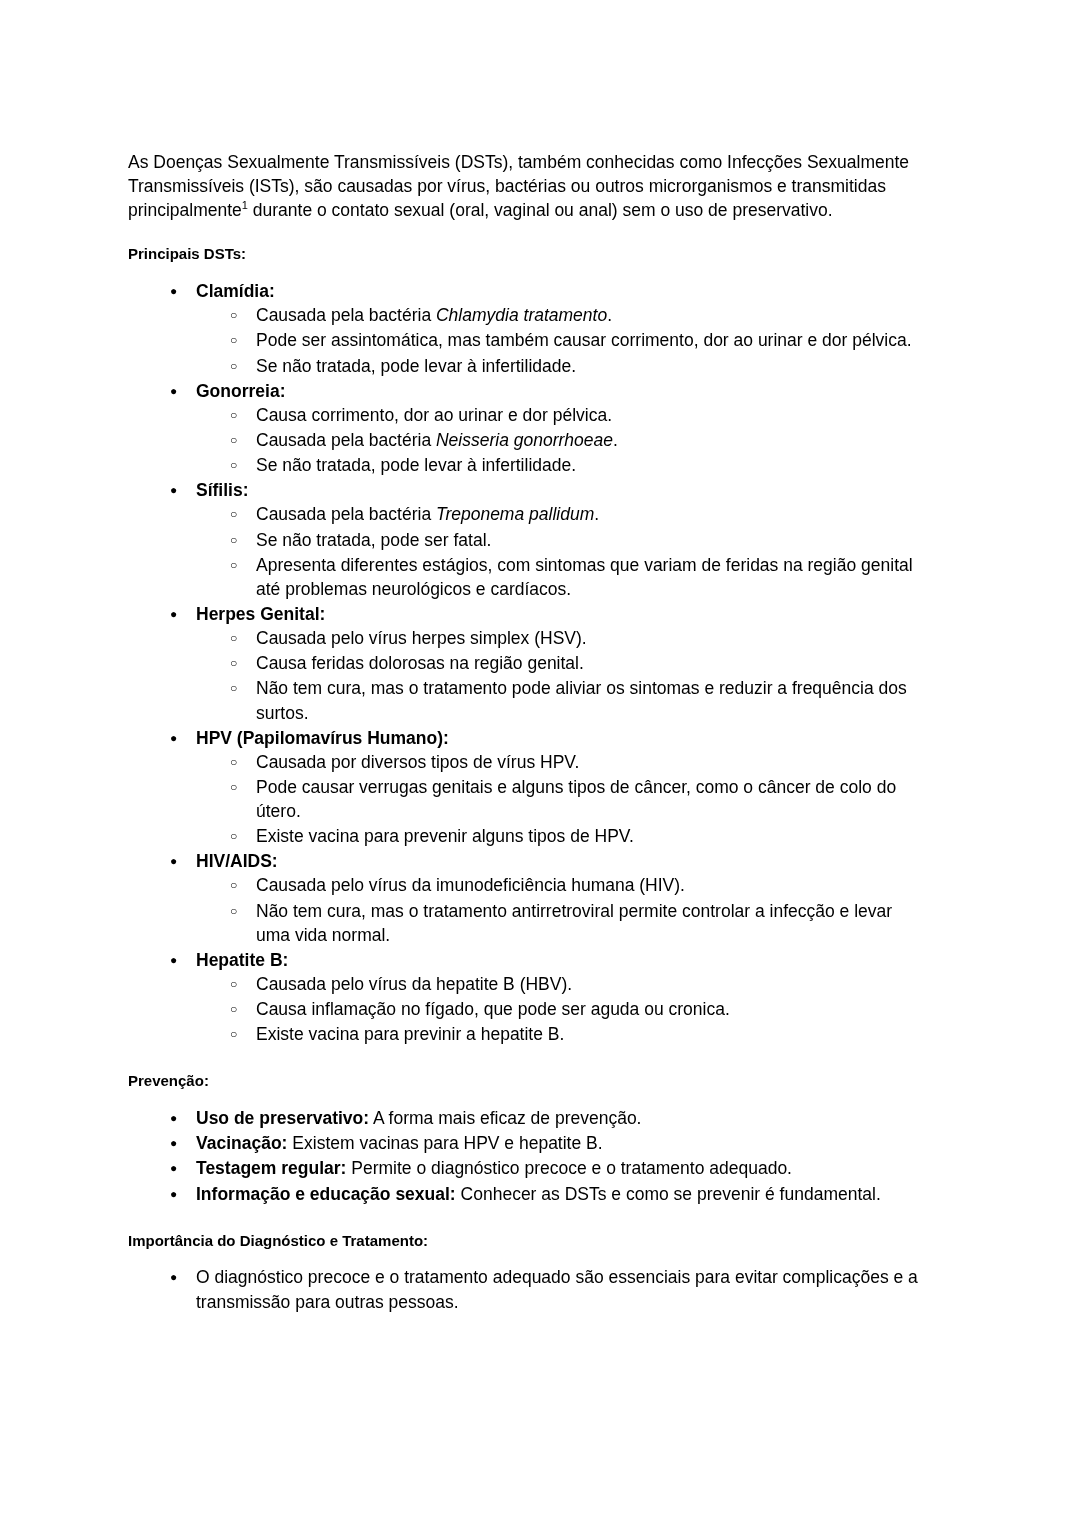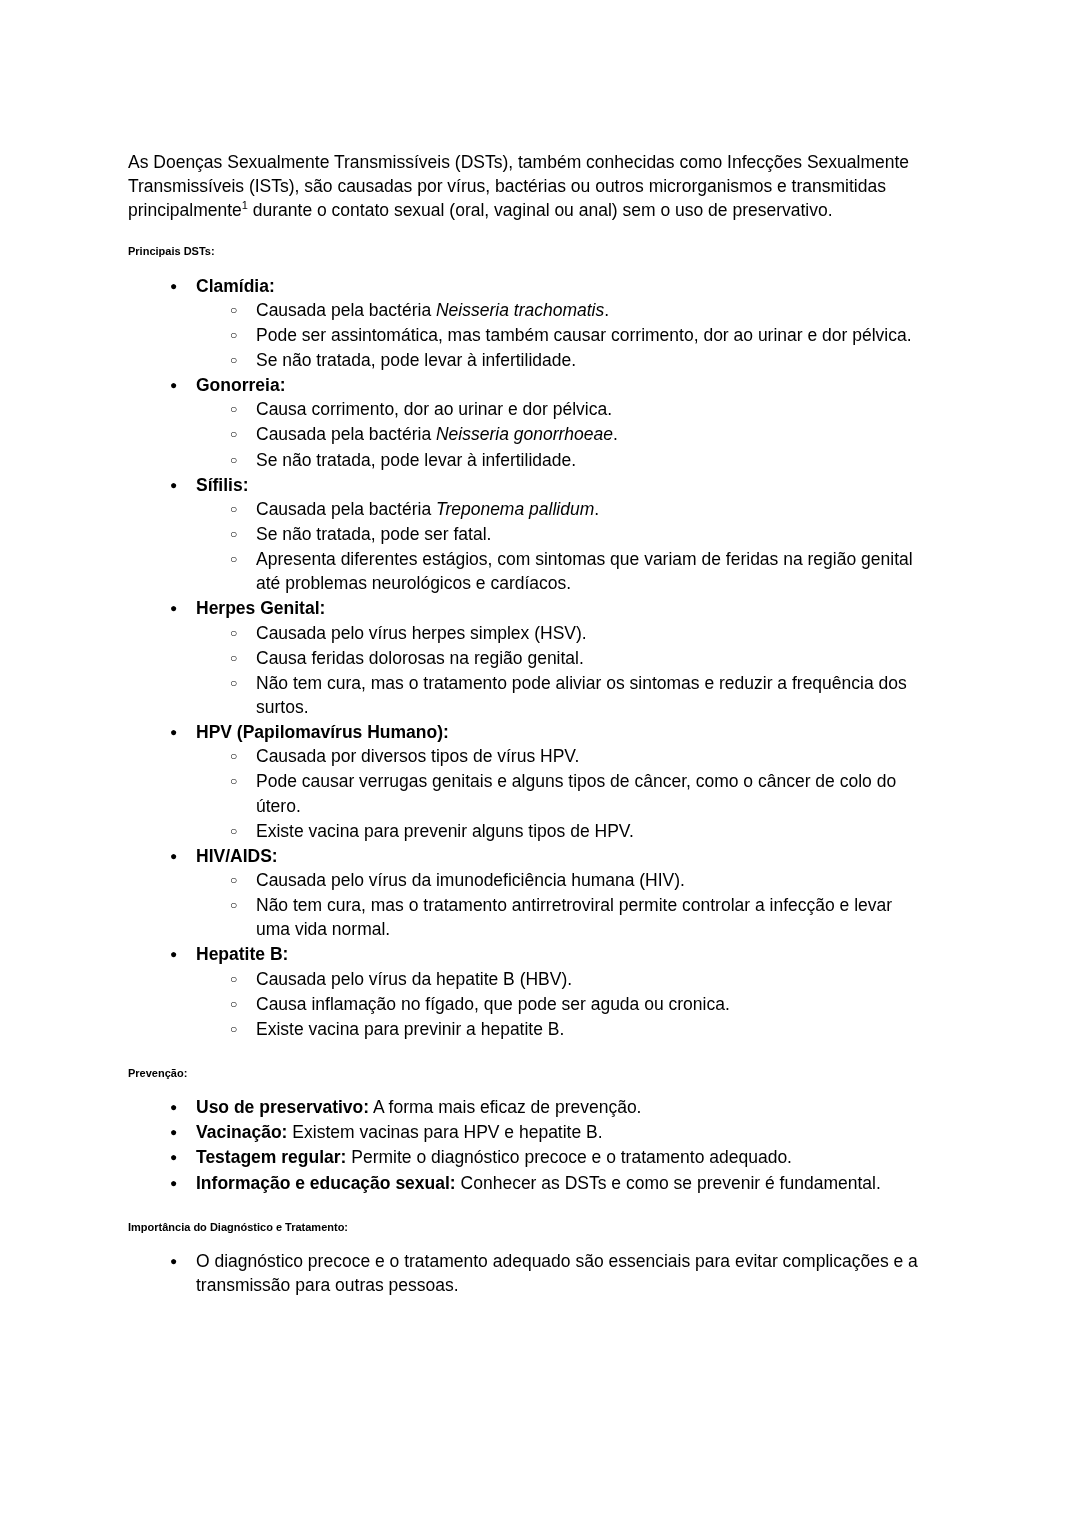--- a/index.html
+++ b/index.html
@@ -28,21 +28,21 @@
   p.para {
     margin: 0 0 22px 0;
     text-align: left;
   }
   .sup {
     font-size: 11px;
     vertical-align: super;
     line-height: 0;
   }
   h2.section {
-    font-size: 11px;
+    font-size: 15px;
     font-weight: bold;
     margin: 0 0 14px 0;
   }
   ul.lvl1 {
     list-style: none;
     margin: 0 0 0 0;
     padding: 0 0 0 40px;
   }
   ul.lvl1 > li.item {
     position: relative;
@@ -85,21 +85,21 @@
 
 <div class="page">
   <div class="doc">
 
     <p class="para"><span>As Doenças Sexualmente Transmissíveis (DSTs), também conhecidas como Infecções Sexualmente Transmissíveis (ISTs), são causadas por vírus, bactérias ou outros microrganismos e transmitidas principalmente</span><span class="sup">1</span><span> </span><span>durante o contato sexual (oral, vaginal ou anal) sem o uso de preservativo.</span></p>
 
     <h2 class="section">Principais DSTs:</h2>
 
     <ul class="lvl1" id="dst-list">
         <li class="item"><span class="group-title">Clamídia:</span><ul class="lvl2">
-            <li class="sub"><span>Causada pela bactéria </span><span class="ital">Neisseria trachomatis</span><span>.</span></li>
+            <li class="sub"><span>Causada pela bactéria </span><span class="ital">Chlamydia tratamento</span><span>.</span></li>
             <li class="sub"><span>Pode ser assintomática, mas também causar corrimento, dor ao urinar e dor pélvica.</span></li>
             <li class="sub"><span>Se não tratada, pode levar à infertilidade.</span></li>
           </ul></li>
         <li class="item"><span class="group-title">Gonorreia:</span><ul class="lvl2">
             <li class="sub"><span>Causa corrimento, dor ao urinar e dor pélvica.</span></li>
             <li class="sub"><span>Causada pela bactéria </span><span class="ital">Neisseria gonorrhoeae</span><span>.</span></li>
             <li class="sub"><span>Se não tratada, pode levar à infertilidade.</span></li>
           </ul></li>
         <li class="item"><span class="group-title">Sífilis:</span><ul class="lvl2">
             <li class="sub"><span>Causada pela bactéria </span><span class="ital">Treponema pallidum</span><span>.</span></li>

